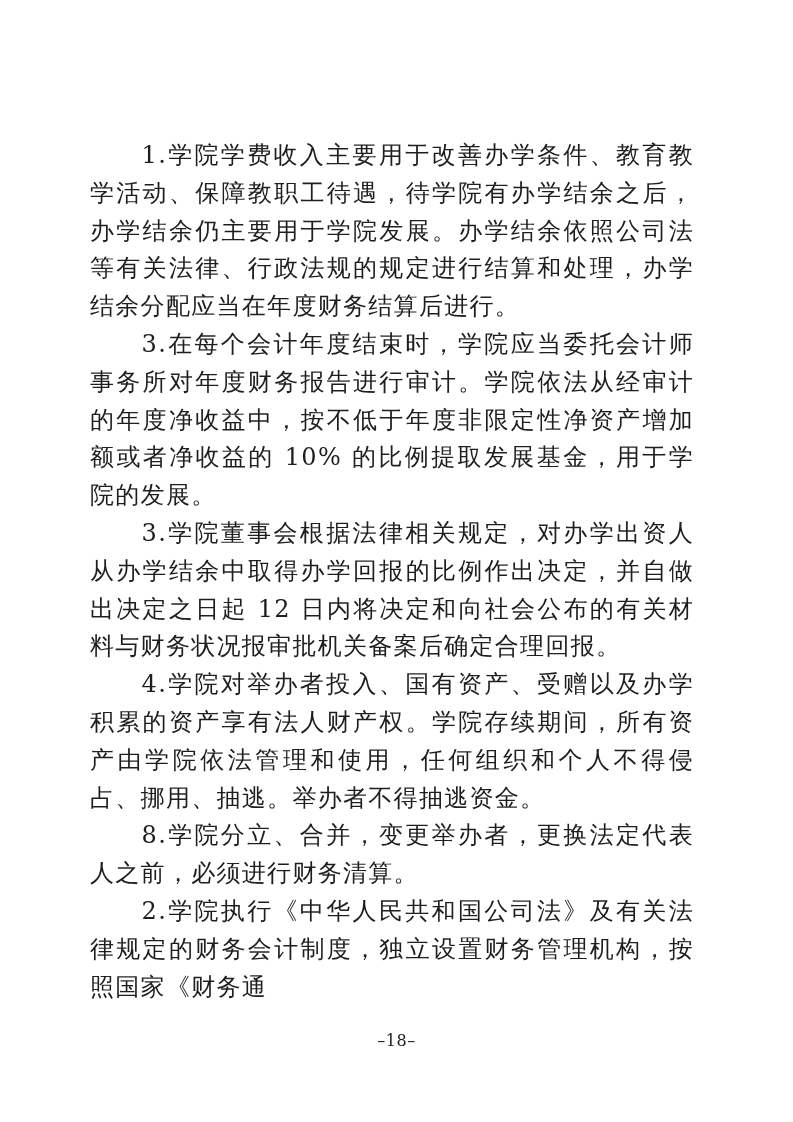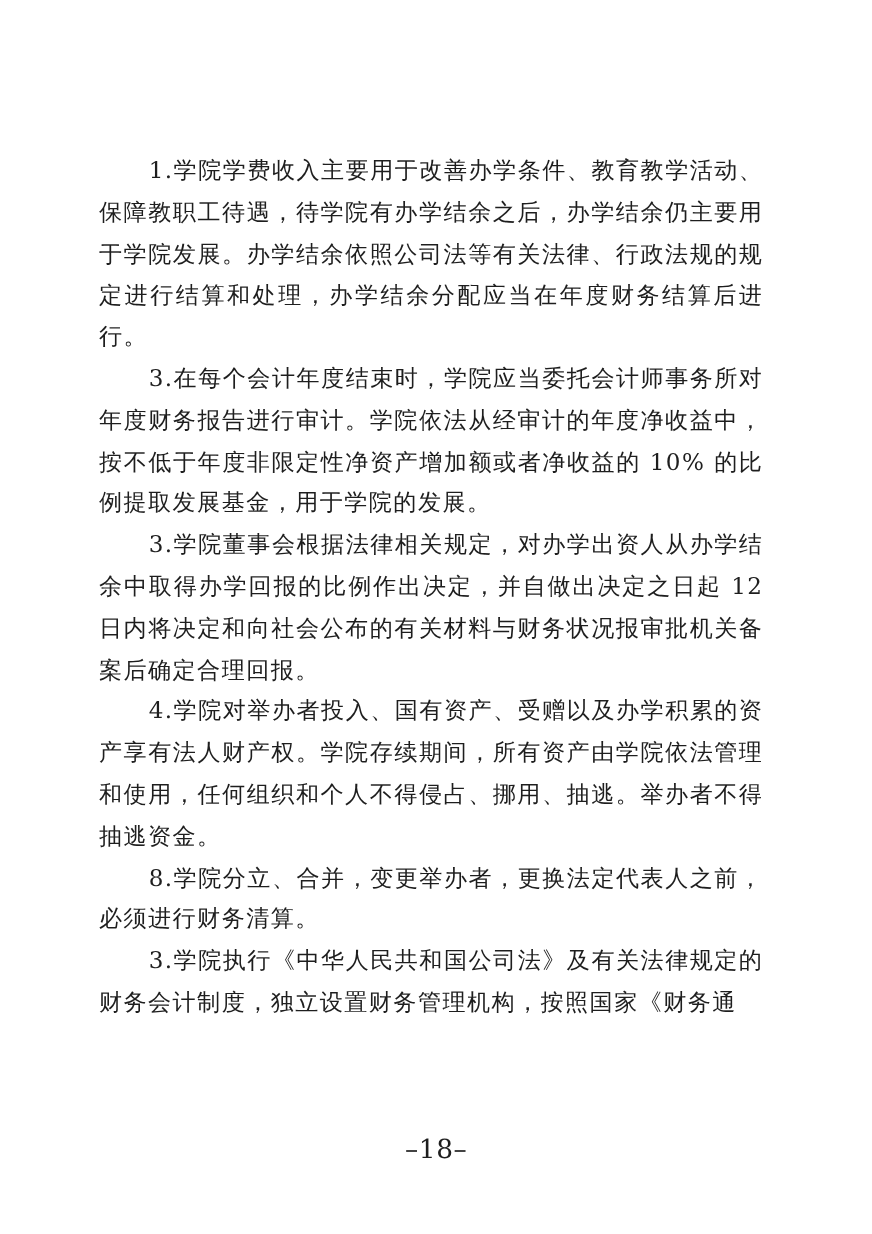--- a/index.html
+++ b/index.html
@@ -17,54 +17,54 @@
     color: #1e1e1e;
   }
   .content {
     position: absolute;
     left: 90px;
     top: 137px;
     width: 604px;
   }
   .para {
     margin: 0;
-    font-size: 21px;
+    font-size: 24px;
     line-height: 37.8px;
     letter-spacing: 1.3px;
     text-align: justify;
     text-justify: inter-ideograph;
     text-indent: 2.15em;
     word-break: break-all;
   }
   .para.heading b {
     font-weight: bold;
     margin-right: 0.4em;
   }
   .footer {
     position: absolute;
     left: 0;
     top: 1031px;
     width: 100%;
     text-align: center;
   }
   .footer span {
-    font-size: 24px;
+    font-size: 16px;
     letter-spacing: 0.5px;
     color: #1e1e1e;
     font-family: "DejaVu Serif", "Liberation Serif", serif;
   }
 </style>
 </head>
 <body>
 
 <div class="page">
   <main class="content">
       <p class="para">1.学院学费收入主要用于改善办学条件、教育教学活动、保障教职工待遇，待学院有办学结余之后，办学结余仍主要用于学院发展。办学结余依照公司法等有关法律、行政法规的规定进行结算和处理，办学结余分配应当在年度财务结算后进行。</p>
       <p class="para">3.在每个会计年度结束时，学院应当委托会计师事务所对年度财务报告进行审计。学院依法从经审计的年度净收益中，按不低于年度非限定性净资产增加额或者净收益的 10% 的比例提取发展基金，用于学院的发展。</p>
       <p class="para">3.学院董事会根据法律相关规定，对办学出资人从办学结余中取得办学回报的比例作出决定，并自做出决定之日起 12 日内将决定和向社会公布的有关材料与财务状况报审批机关备案后确定合理回报。</p>
       <p class="para">4.学院对举办者投入、国有资产、受赠以及办学积累的资产享有法人财产权。学院存续期间，所有资产由学院依法管理和使用，任何组织和个人不得侵占、挪用、抽逃。举办者不得抽逃资金。</p>
       <p class="para">8.学院分立、合并，变更举办者，更换法定代表人之前，必须进行财务清算。</p>
-      <p class="para">3.学院执行《中华人民共和国公司法》及有关法律规定的财务会计制度，独立设置财务管理机构，按照国家《财务通</p>
+      <p class="para">2.学院执行《中华人民共和国公司法》及有关法律规定的财务会计制度，独立设置财务管理机构，按照国家《财务通</p>
     </main>
   <footer class="footer">
     <span>–18–</span>
   </footer>
 </div>
 
 </body></html>

